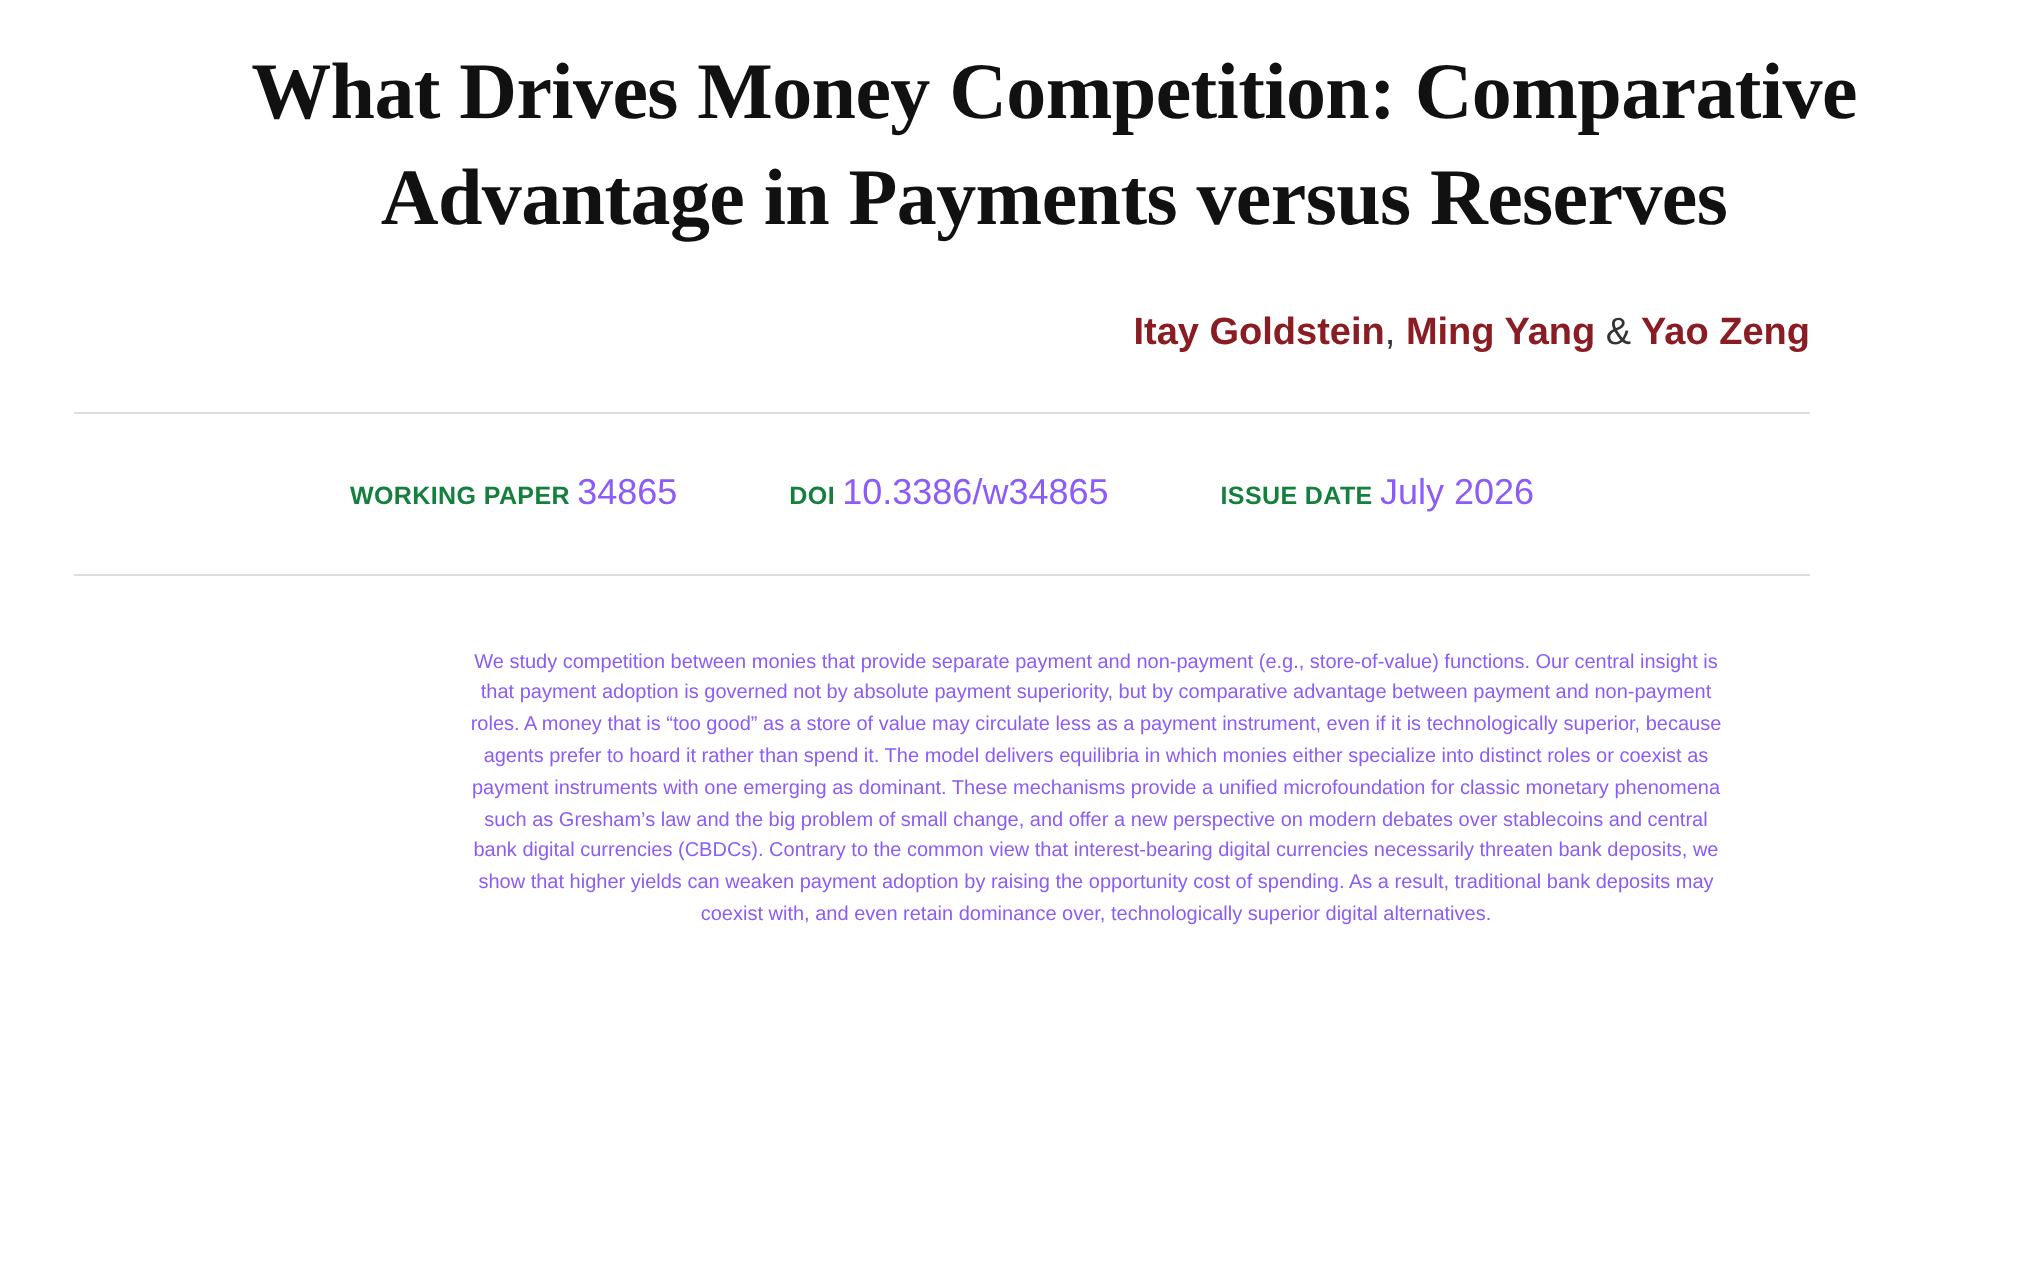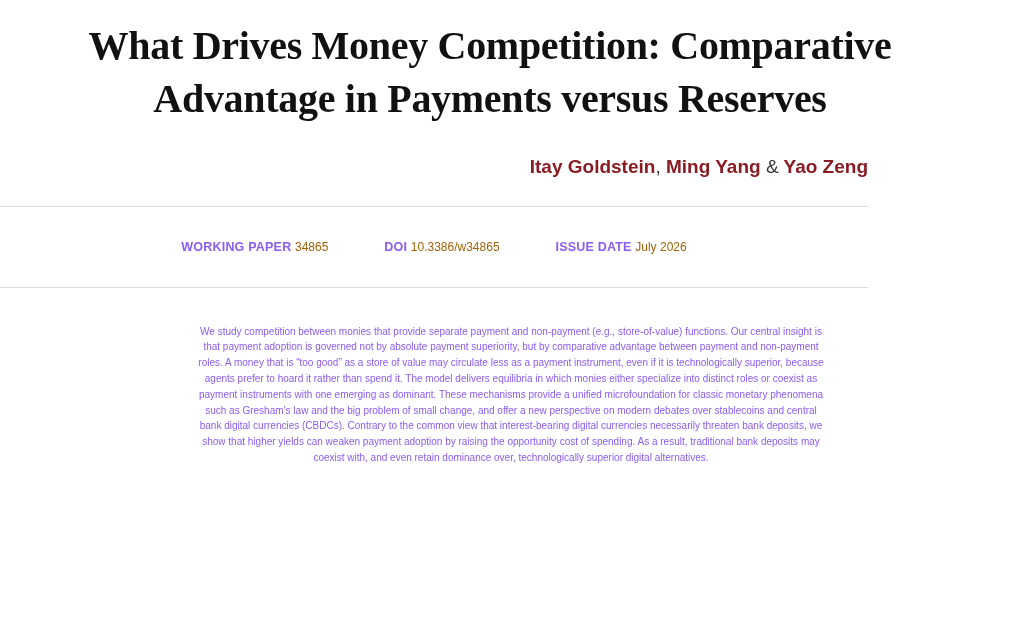--- a/index.html
+++ b/index.html
@@ -10,20 +10,21 @@
   body {
     width: 1016px;
     height: 643px;
     font-family: "Liberation Sans", sans-serif;
     color: #222222;
     overflow: hidden;
   }
   .page {
     width: 868px;
     box-sizing: border-box;
+    margin-left: 37px;
   }
   .title {
     font-family: "Liberation Serif", serif;
     font-weight: bold;
     font-size: 40px;
     line-height: 1.32;
     text-align: center;
     color: #111111;
     margin: 20px auto 0 auto;
     width: 980px;
@@ -60,27 +61,27 @@
   }
   .meta-inner {
     display: flex;
     align-items: center;
     gap: 56px;
     font-size: 13px;
     color: #444444;
   }
   .meta-item .label {
     font-weight: bold;
-    color: #8b5cf6;
+    color: #15803d;
     letter-spacing: 0.2px;
     font-size: 12.5px;
   }
   .meta-item .value {
-    color: #a16207;
-    font-size: 12px;
+    color: #8b5cf6;
+    font-size: 18px;
   }
   .abstract {
     width: 634px;
     margin: 36px auto 0 auto;
     margin-left: 194px;
     font-size: 10px;
     line-height: 1.58;
     color: #8b5cf6;
     text-align: center;
   }

